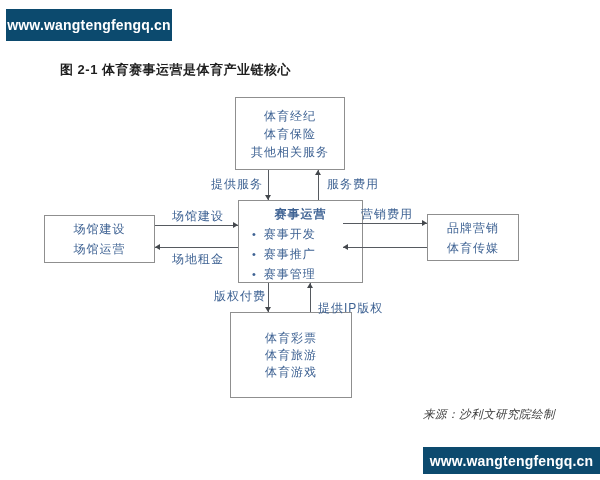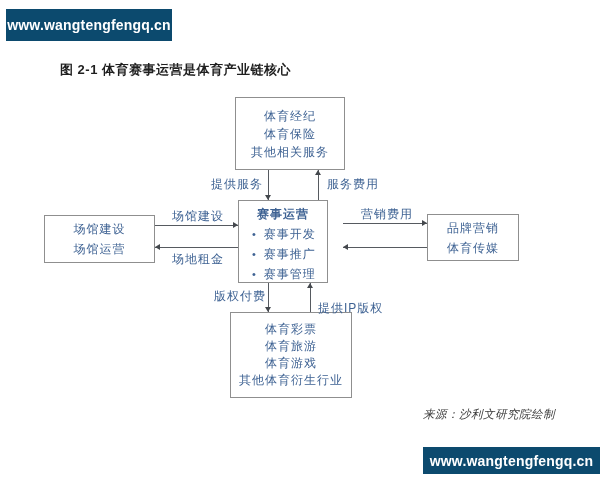--- a/index.html
+++ b/index.html
@@ -16,21 +16,21 @@
   .fig-title{position:absolute;left:60px;top:61px;width:440px;text-align:left;
              font-size:13px;font-weight:bold;color:#1f1f1f;letter-spacing:0.5px;}
 
   .box{position:absolute;border:1px solid #8f8f8f;background:#ffffff;
        color:#3e6293;font-size:12px;box-sizing:border-box;
        display:flex;flex-direction:column;justify-content:center;}
   .box .line{text-align:center;letter-spacing:1px;}
 
   .box-top{left:235px;top:97px;width:110px;height:73px;}
   .box-top .line{line-height:18px;}
-  .box-center{left:238px;top:200px;width:90px;height:83px;justify-content:flex-start;padding-top:3px;}
+  .box-center{left:238px;top:200px;width:125px;height:83px;justify-content:flex-start;padding-top:3px;}
   .box-center .ctitle{text-align:center;font-weight:bold;line-height:20px;letter-spacing:1px;}
   .box-center .brow{display:flex;align-items:center;line-height:20px;padding-left:13px;letter-spacing:1px;}
   .box-center .bullet{margin-right:7px;font-size:11px;color:#3e6293;}
   .box-left{left:44px;top:215px;width:111px;height:48px;}
   .box-left .line{line-height:20px;}
   .box-right{left:427px;top:214px;width:92px;height:47px;}
   .box-right .line{line-height:20px;}
   .box-bottom{left:230px;top:312px;width:122px;height:86px;}
   .box-bottom .line{line-height:17px;}
 
@@ -85,21 +85,20 @@
 
   <div class="box box-right">
     <div class="line">品牌营销</div>
     <div class="line">体育传媒</div>
   </div>
 
   <div class="box box-bottom">
     <div class="line">体育彩票</div>
     <div class="line">体育旅游</div>
     <div class="line">体育游戏</div>
-    <div class="line">其他体育衍生行业</div>
   </div>
 
   <div class="vline" style="left:268px;top:170px;height:30px;"></div>
   <div class="ah ah-down" style="left:264.5px;top:195px;"></div>
   <div class="vline" style="left:318px;top:170px;height:30px;"></div>
   <div class="ah ah-up" style="left:314.5px;top:170px;"></div>
   <div class="edge-label" style="left:211px;top:176px;">提供服务</div>
   <div class="edge-label" style="left:327px;top:176px;">服务费用</div>
 
   <div class="hline" style="left:155px;top:225px;width:83px;"></div>

